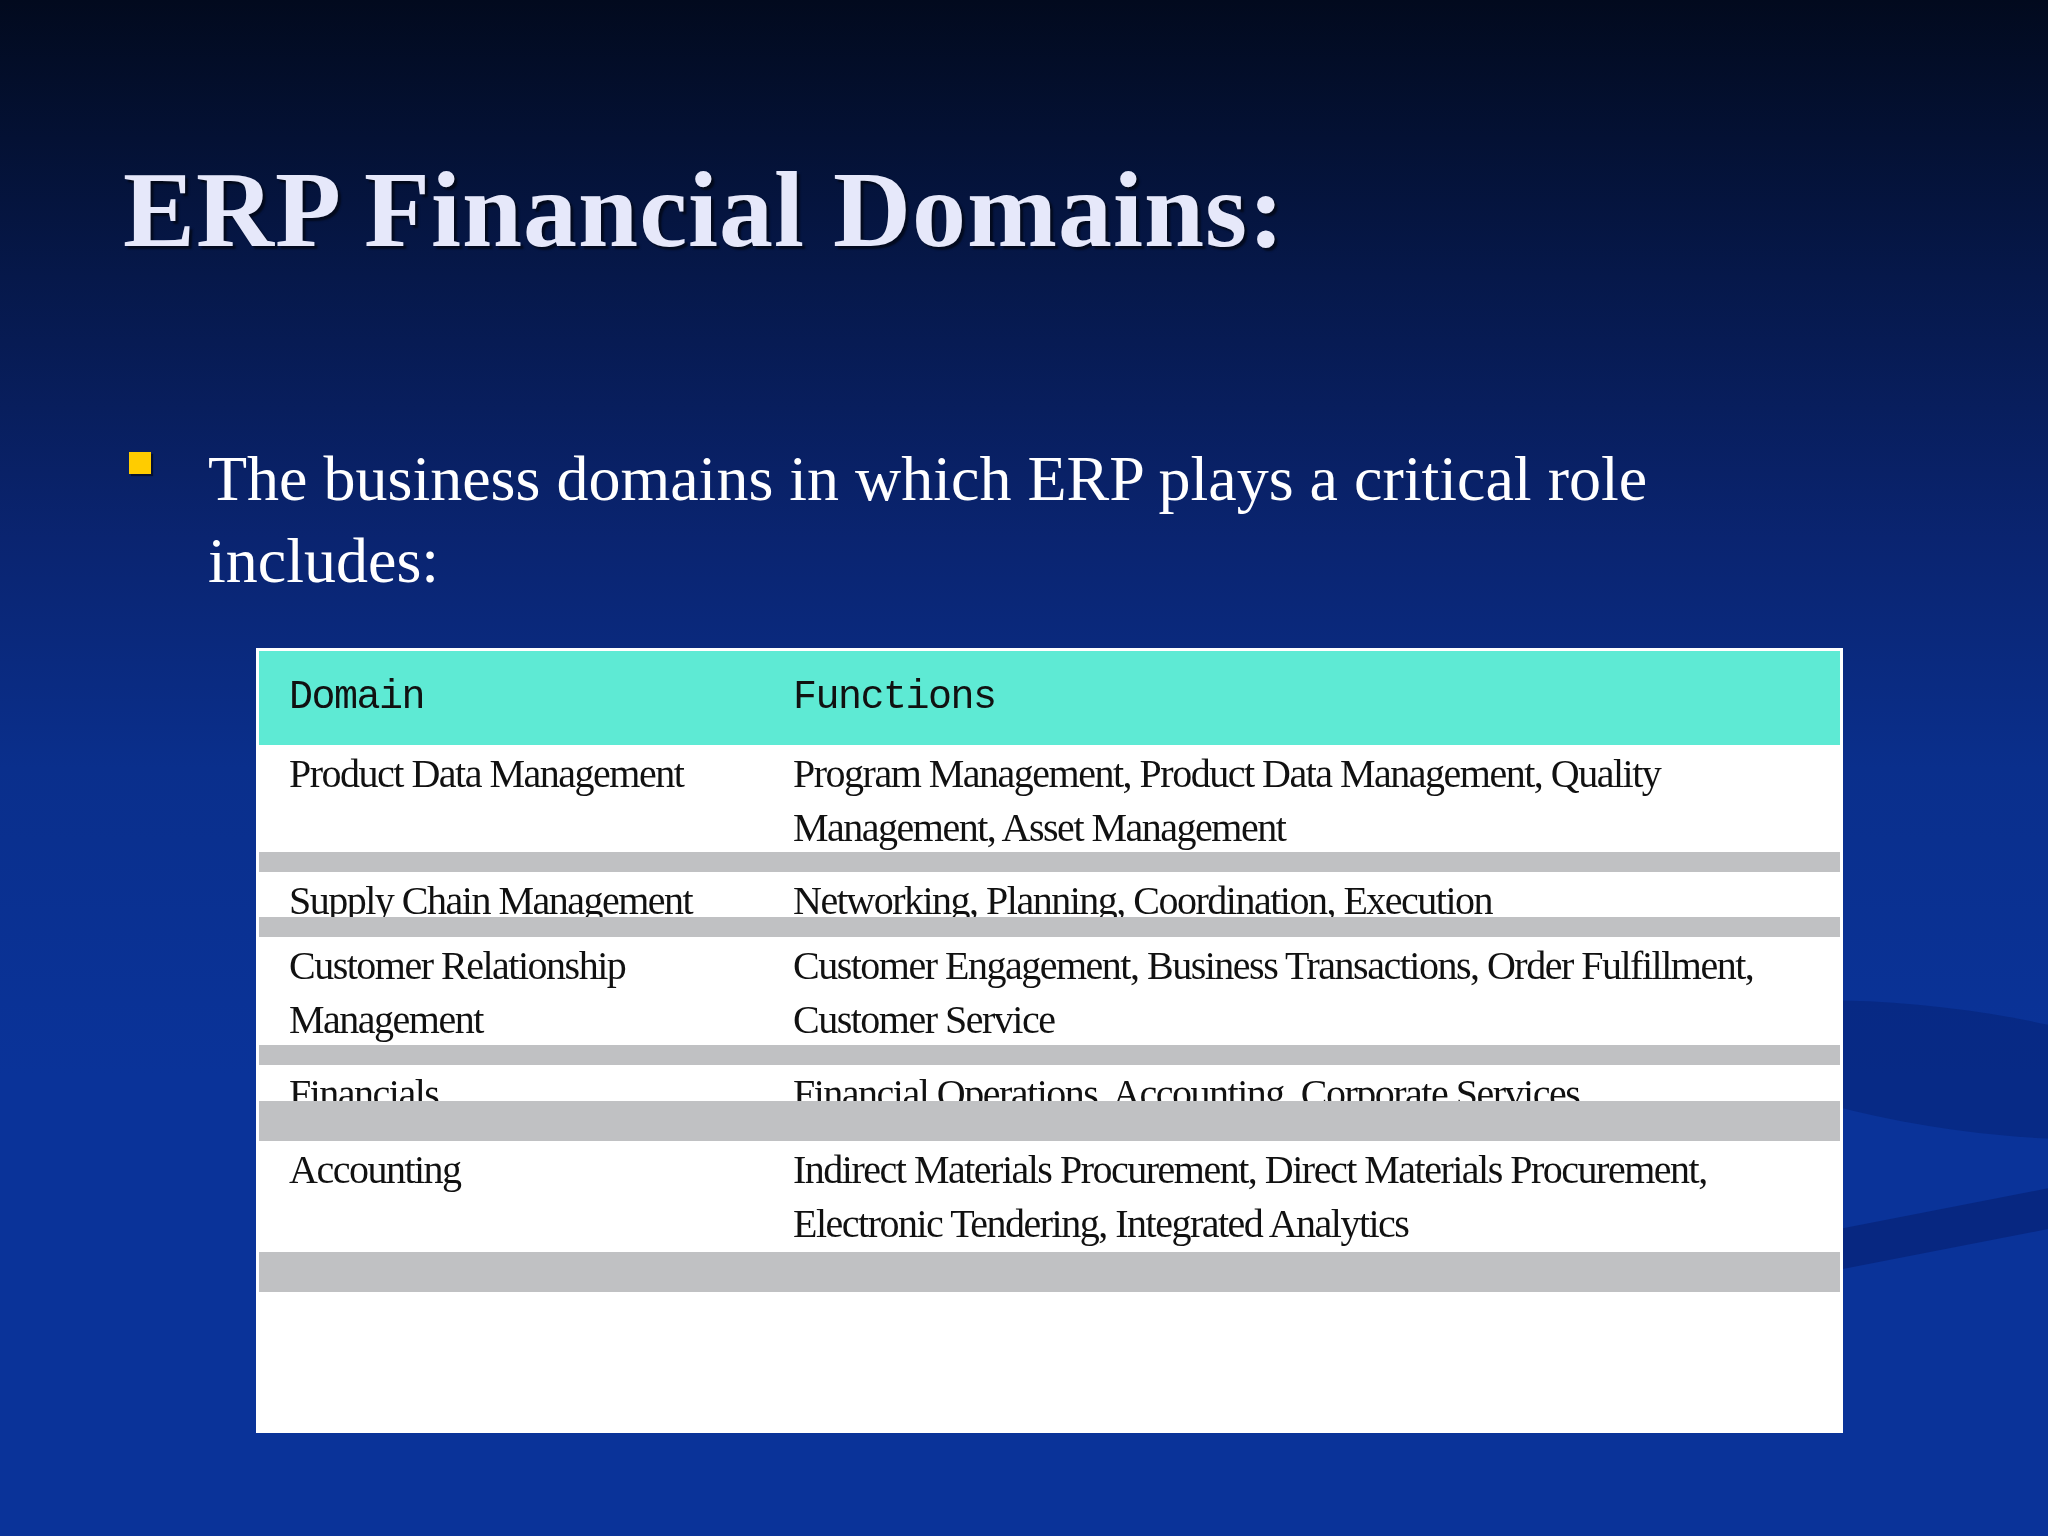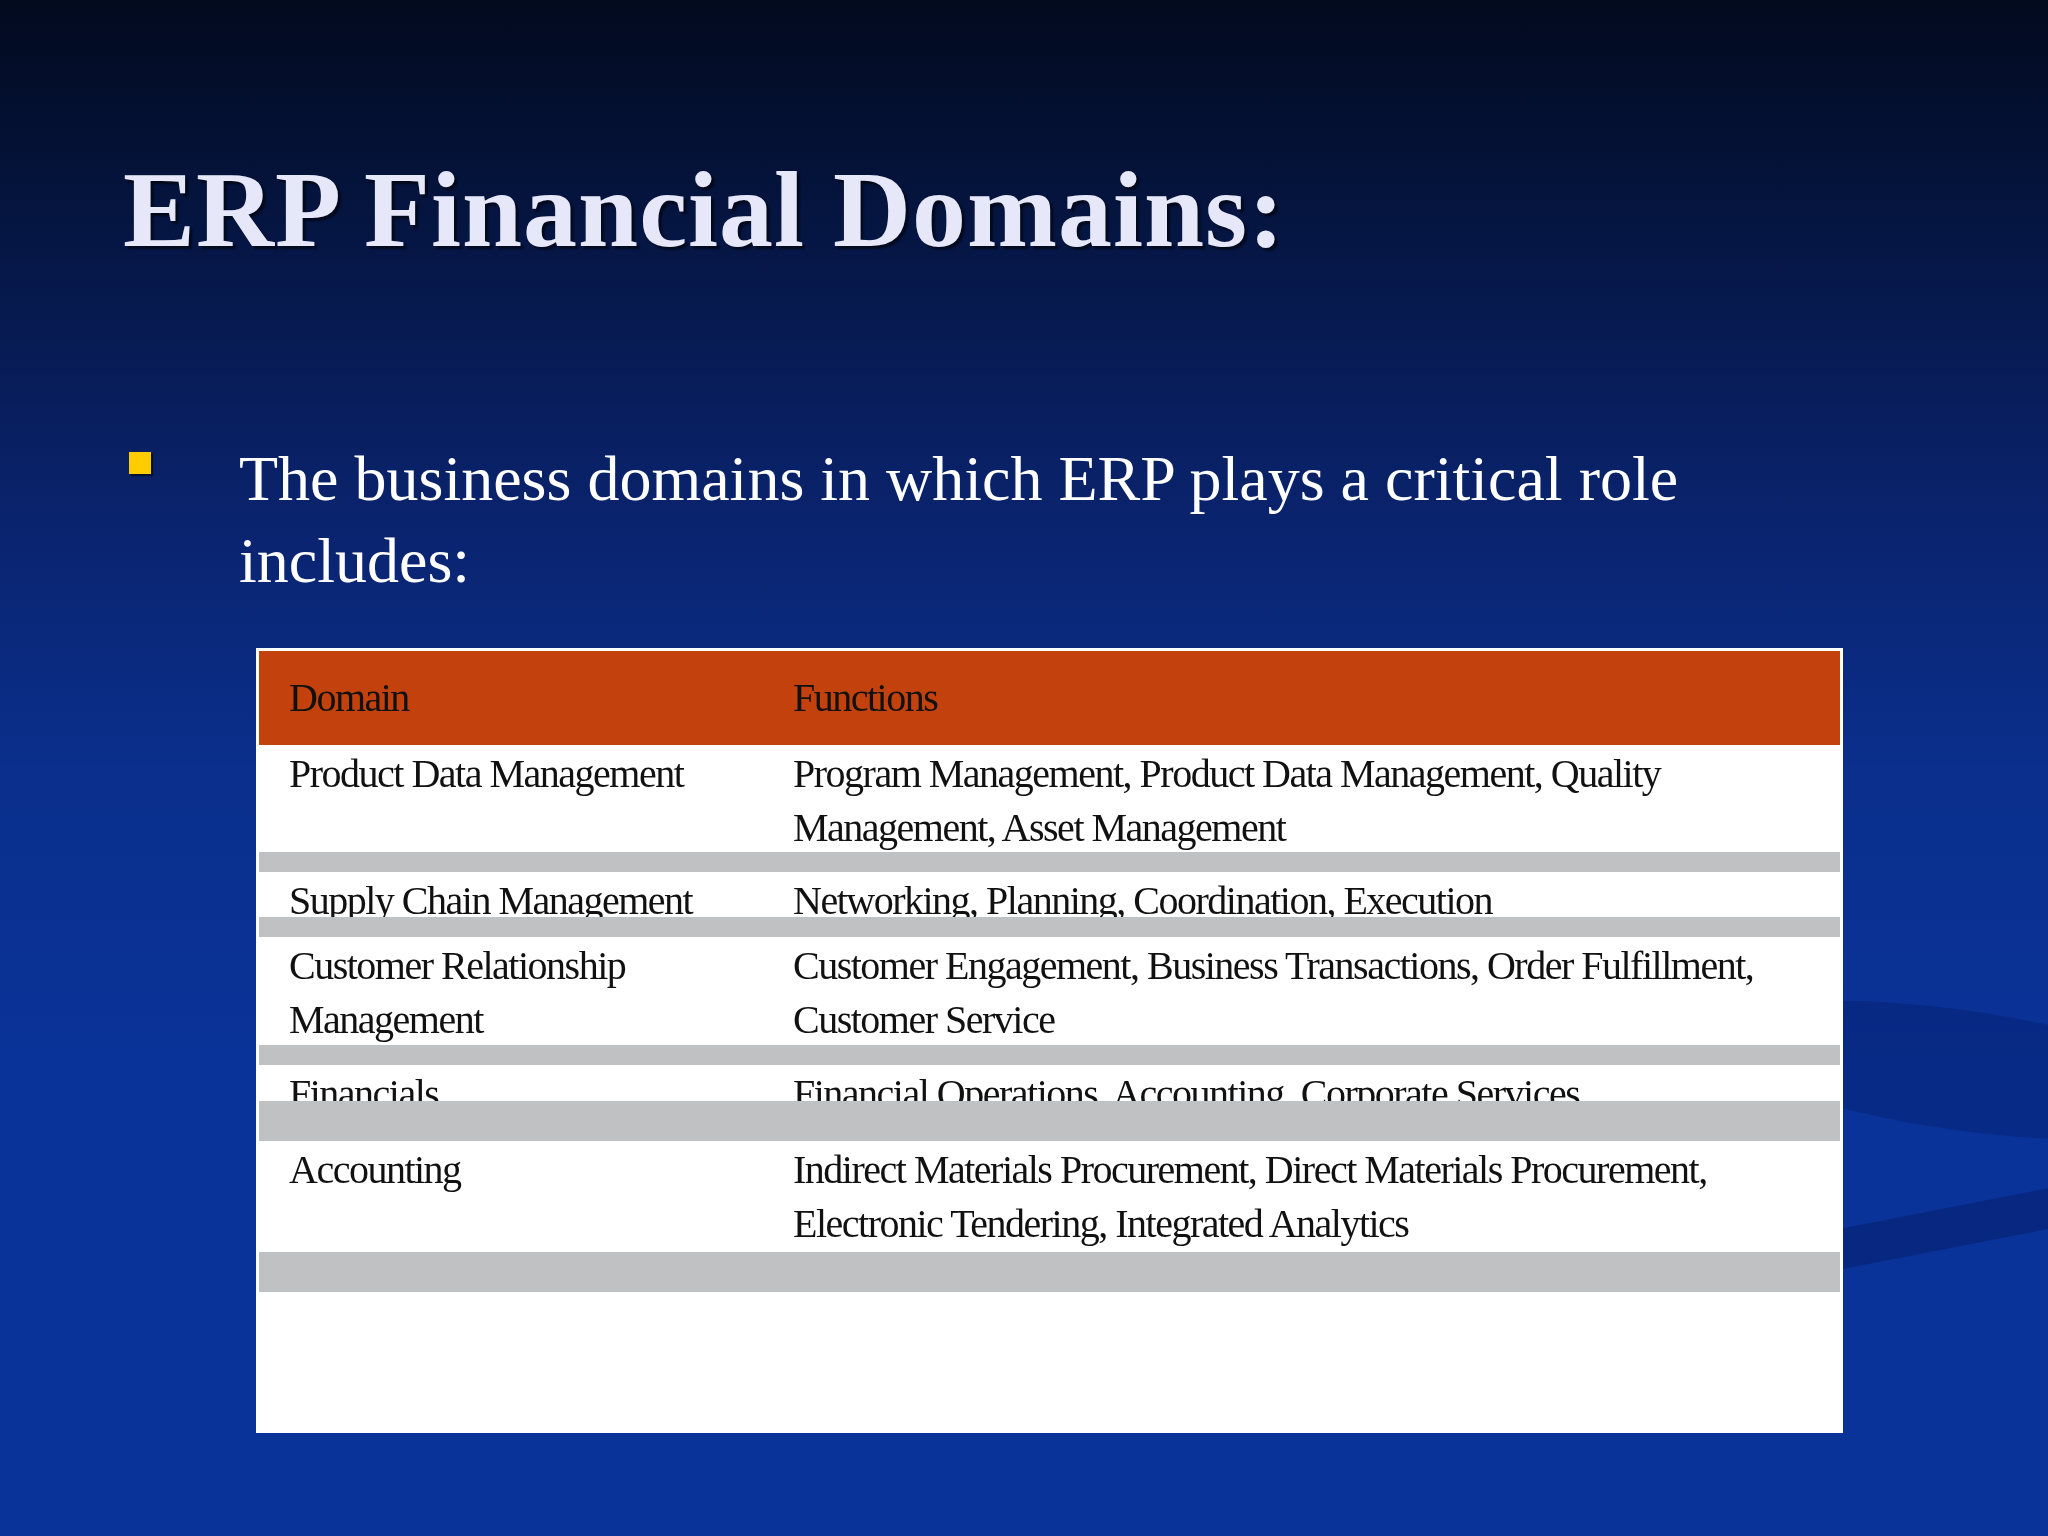--- a/index.html
+++ b/index.html
@@ -23,29 +23,29 @@
     text-shadow: 3px 3px 2px rgba(0,0,0,0.55);
     white-space:nowrap;
   }
   .bullet-row { position:absolute; left:126px; top:438px; width:1620px; }
   .bullet {
     position:absolute; left:3px; top:14px; width:22px; height:22px;
     background:#ffcc00; box-shadow:2px 2px 1px rgba(0,0,0,0.5);
   }
   .bullet-text {
     position:absolute; left:82px; top:0; width:1620px;
-    font-size:64px; line-height:82px; color:#ffffff;margin-left:31px;
+    font-size:64px; line-height:82px; color:#ffffff;
   }
   .table-wrap {
     position:absolute; left:256px; top:648px; width:1587px; height:785px;
     background:#ffffff; box-sizing:border-box; padding:3px 3px 8px 3px;
   }
   .tbl { width:100%; height:100%; display:flex; flex-direction:column; }
   .row { display:flex; font-size:40px; color:#111; line-height:54px; font-family:"Liberation Serif", serif; }
-  .row.header { background:#c2410c; height:94px; align-items:center; }
+  .row.header { background:#5eead4; height:94px; align-items:center;font-family:Liberation Mono, monospace; }
   .row.body { background:#ffffff; }
   .gap { height:20px; background:#c0c1c3; }
   .gap.footer { height:40px; }
   .c1 { width:534px; padding-left:30px; box-sizing:border-box; letter-spacing:-1.5px; }
   .c2 { flex:1; padding-right:30px; box-sizing:border-box; letter-spacing:-1.5px; }
   .row.body .c1, .row.body .c2 { padding-top:2px; }
 </style>
 </head>
 <body>
 

